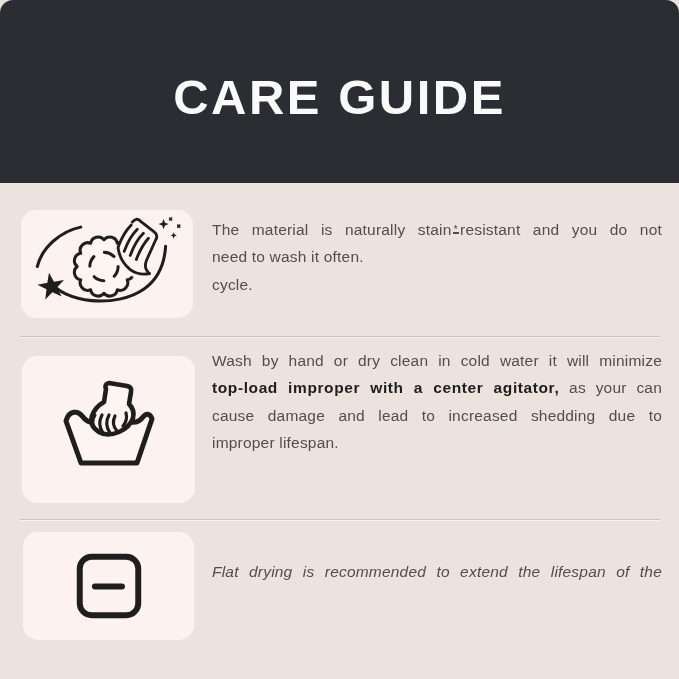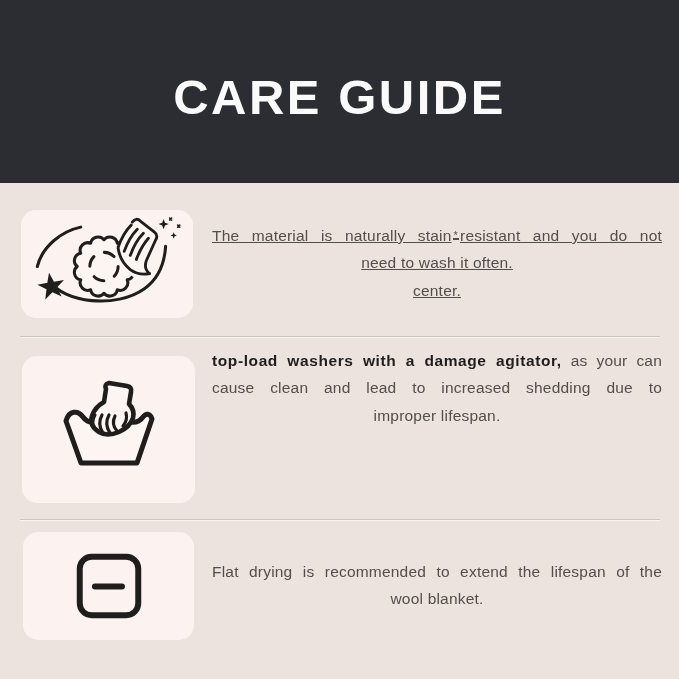--- a/index.html
+++ b/index.html
@@ -8,40 +8,40 @@
     --tile-bg:#fcf2ef;
     --divider:#cdc3bf;
     --text:#524e4c;
     --bold-text:#201e1d;
     --title:#fafafa;
     --icon-stroke:#1f1e1c;
   }
   *{margin:0;padding:0;box-sizing:border-box;}
   html,body{width:679px;height:679px;}
   body{font-family:"Liberation Sans","DejaVu Sans",sans-serif;background:var(--page-bg);}
-  #app{position:relative;width:679px;height:679px;background:var(--page-bg);overflow:hidden;}
+  #app{position:relative;width:679px;height:679px;background:var(--page-bg);overflow:hidden;border-radius:13px;}
 
   .header{position:absolute;left:0;top:0;width:679px;height:183px;background:var(--header-bg);
           display:flex;align-items:center;justify-content:center;}
   .title{color:var(--title);font-size:49px;font-weight:700;letter-spacing:2.5px;
          transform:translateY(5px);}
 
   .tile{position:absolute;background:var(--tile-bg);border-radius:15px;
         display:flex;align-items:center;justify-content:center;}
   .tile-1{left:21px;top:210px;width:172px;height:108px;}
   .tile-2{left:22px;top:356px;width:173px;height:147px;}
   .tile-3{left:23px;top:532px;width:171px;height:108px;}
 
   .section-text{position:absolute;left:212px;width:450px;color:var(--text);
                 font-size:15.5px;letter-spacing:0.2px;line-height:27.4px;}
-  .text-1{top:222px;text-decoration:underline;}
+  .text-1{top:216px;}
   .text-2{top:347px;}
-  .text-3{top:558px;}
+  .text-3{top:558px;font-style:italic;}
 
-  .text-line{text-align:center;}
+  .text-line{text-align:left;}
   .text-line.justify{text-align:justify;text-align-last:justify;}
   .bold{font-weight:700;color:var(--bold-text);letter-spacing:0.6px;}
   .star-sep{display:inline-block;font-size:11px;line-height:9px;vertical-align:1px;
             border-bottom:2px solid currentColor;padding:0 1px;margin:0 1px;height:9px;overflow:hidden;}
 
   .divider{position:absolute;left:20px;width:640px;height:1px;background:var(--divider);
            box-shadow:0 1px 0 rgba(255,255,255,0.55);}
   .divider-1{top:336px;}
   .divider-2{top:519px;}
 
@@ -82,52 +82,52 @@
       <path fill="#1f1e1c" d="M141,16 L141.9,18.3 L144.2,19.2 L141.9,20.1 L141,22.4 L140.1,20.1 L137.8,19.2 L140.1,18.3 Z"></path>
       <g stroke="#1f1e1c" stroke-width="1.6" stroke-linecap="round">
         <path d="M137,2 L139,4 M139,2 L137,4"></path>
         <path d="M145,9 L147,11 M147,9 L145,11"></path>
       </g>
     </svg>
   </div>
   <div class="section-text text-1">
       <div class="text-line justify"><span>The material is naturally stain</span><span class="star-sep">*</span><span>resistant and you do not</span></div>
       <div class="text-line"><span>need to wash it often.</span></div>
-      <div class="text-line"><span>center.</span></div>
+      <div class="text-line"><span>cycle.</span></div>
     </div>
 
   <div class="divider divider-1"></div>
 
   <div class="tile tile-2">
     <svg width="100" height="100" viewBox="0 0 100 100">
       <g fill="none" stroke="#1f1e1c" stroke-linecap="round" stroke-linejoin="round">
 
         <path stroke-width="5" fill="#fdf5f2" d="M7,41 C10,30 19,30 24,37 C29,44 39,44 44,37 C49,30 59,30 64,37 C69,44 79,44 84,37 C87,33 91,33 93,39 L78,83 L22,83 Z"></path>
 
         <path stroke-width="4.6" fill="#fdf5f2" d="M47,9 Q45,4 50,3 L68,6 Q73,7 72,12 L70,24 Q76,30 74,38 Q71,47 60,52 Q48,57 40,52 Q30,46 33,36 Q36,27 45,22 Z"></path>
         <path stroke-width="3.2" d="M37,50 Q31,43 36,35"></path>
         <path stroke-width="3.2" d="M44,53 Q38,44 43,35"></path>
         <path stroke-width="3.2" d="M51,53 Q45,44 50,35"></path>
         <path stroke-width="3.2" d="M58,51 Q52,44 56,36"></path>
         <path stroke-width="3.2" d="M64,46 Q69,40 67,33"></path>
       </g>
     </svg>
   </div>
   <div class="section-text text-2">
-      <div class="text-line justify"><span class="bold">top-load washers with a damage agitator,</span><span> as your can</span></div>
-      <div class="text-line justify"><span>cause clean and lead to increased shedding due to</span></div>
+      <div class="text-line justify"><span>Wash by hand or dry clean in cold water it will minimize</span></div>
+      <div class="text-line justify"><span class="bold">top-load improper with a center agitator,</span><span> as your can</span></div>
+      <div class="text-line justify"><span>cause damage and lead to increased shedding due to</span></div>
       <div class="text-line"><span>improper lifespan.</span></div>
     </div>
 
   <div class="divider divider-2"></div>
 
   <div class="tile tile-3">
     <svg width="104" height="104" viewBox="0 0 96 96">
       <rect x="21" y="21" width="54" height="54" rx="11" fill="none" stroke="#1f1e1c" stroke-width="5.5"></rect>
       <path d="M35,48.5 L60,48.5" stroke="#1f1e1c" stroke-width="5.5" stroke-linecap="round"></path>
     </svg>
   </div>
   <div class="section-text text-3">
       <div class="text-line justify"><span>Flat drying is recommended to extend the lifespan of the</span></div>
-      <div class="text-line"><span>wool blanket.</span></div>
     </div>
 
 </div>
 
 </body></html>

